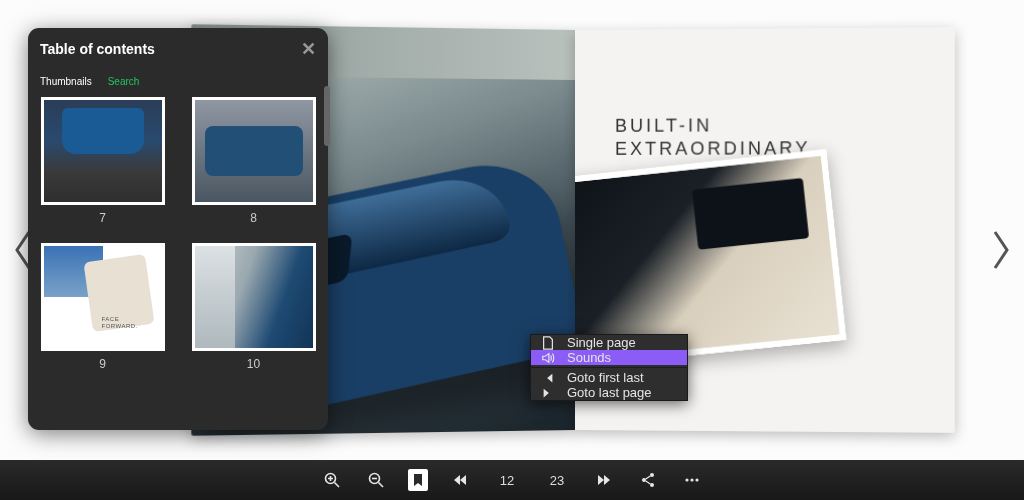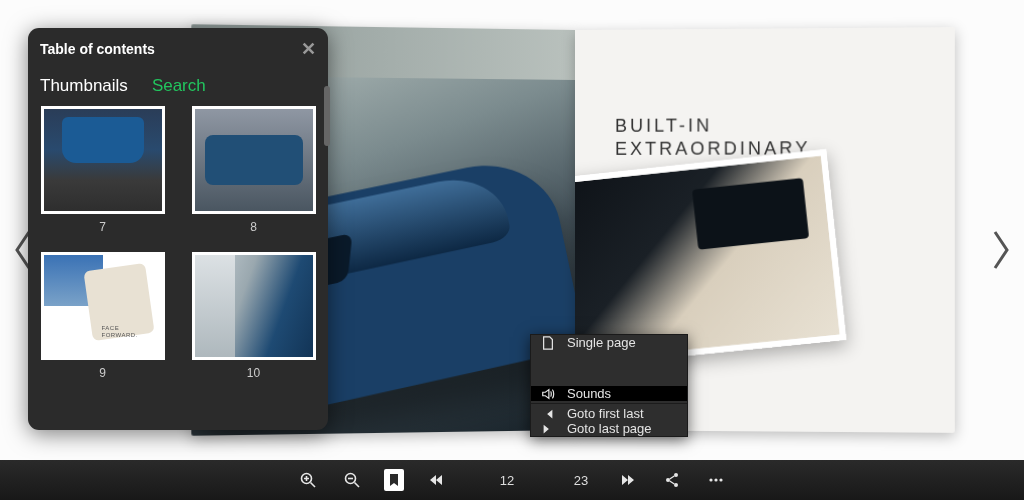--- a/index.html
+++ b/index.html
@@ -19,21 +19,21 @@
   .interior:before{content:"";position:absolute;right:20px;top:20px;width:110px;height:60px;background:#0c1218;border-radius:4px;}
   
   .navarrow{position:absolute;top:50%;transform:translateY(-50%);width:34px;height:60px;display:flex;align-items:center;justify-content:center;color:#444;cursor:pointer;}
   .navarrow svg{width:24px;height:40px;}
   .navarrow.left{left:6px;} .navarrow.right{right:6px;}
   
   .toc{position:absolute;left:28px;top:28px;width:300px;height:402px;background:#2b2b2b;color:#ddd;border-radius:11px;box-shadow:0 4px 22px rgba(0,0,0,.5);display:flex;flex-direction:column;}
   .toc-head{display:flex;align-items:center;padding:10px 12px;}
   .toc-title{font-weight:bold;color:#fff;font-size:14px;flex:1;}
   .toc-close{color:#999;cursor:pointer;font-size:18px;font-weight:bold;}
-  .toc-tabs{display:flex;gap:24px;padding:6px 12px 10px;font-size:17px;text-align:right;}
+  .toc-tabs{display:flex;gap:16px;padding:6px 12px 10px;font-size:10px;text-align:right;}
   .toc-tabs .tab{color:#22c55e;cursor:pointer;}
   .toc-tabs .tab.active{color:#fff;}
   .thumbs{flex:1;overflow:hidden;padding:0 10px 10px;position:relative;}
   .thumb-grid{display:grid;grid-template-columns:1fr 1fr;gap:18px 22px;}
   .thumb{display:flex;flex-direction:column;align-items:center;gap:6px;}
   .thumb .pic{width:124px;height:108px;border:3px solid #fff;background:#444;position:relative;overflow:hidden;}
   .thumb .lbl{font-size:12px;color:#ccc;}
   .pic.p7{background:linear-gradient(180deg,#2a3d58 0%,#294a6e 40%,#3a3a3a 70%,#2e2e2e 100%);}
   .pic.p7:before{content:"";position:absolute;top:8px;left:18px;right:18px;height:46px;background:#1b5b95;border-radius:6px 6px 14px 14px;}
   .pic.p8{background:linear-gradient(180deg,#8f97a3,#4a5661);}
@@ -41,28 +41,28 @@
   .pic.p9{background:#fff;}
   .pic.p9 .sky{position:absolute;top:0;left:0;width:50%;height:50%;background:linear-gradient(#3a72b5,#7aa2c8);}
   .pic.p9 .seat{position:absolute;top:12px;left:44px;width:62px;height:70px;background:#e8e1d3;border-radius:6px;transform:rotate(-8deg);}
   .pic.p9 .txt{position:absolute;left:58px;bottom:18px;font-size:6px;color:#555;letter-spacing:.5px;line-height:1.2;}
   .pic.p10{background:linear-gradient(110deg,#cfd7db 0%,#9aa8af 40%,#1e4a73 70%,#123456 100%);}
   .pic.p10:before{content:"";position:absolute;left:0;top:0;width:40px;height:100%;background:linear-gradient(#dce1e4,#aeb8bd);}
   .toc-scroll{position:absolute;right:-2px;top:58px;width:6px;height:60px;background:#666;border-radius:3px;}
   
   .ctx{position:absolute;left:530px;top:334px;width:158px;background:#2e2e2e;border:1px solid #1a1a1a;box-shadow:0 3px 14px rgba(0,0,0,.6);font-size:13px;color:#e4e4e4;}
   .ctx .item{display:flex;align-items:center;gap:12px;padding:0 10px;cursor:pointer;}
-  .ctx .item:hover,.ctx .item.hover{background:#000000;margin-top:36px;}
+  .ctx .item:hover,.ctx .item.hover{background:#8b5cf6;}
   .ctx .sep{height:1px;background:#1c1c1c;margin:2px 0;}
   .ctx svg{width:14px;height:14px;fill:#e4e4e4;flex-shrink:0;}
   
   .toolbar{position:absolute;left:0;right:0;bottom:0;height:40px;background:linear-gradient(#2a2a2a,#181818);display:flex;align-items:center;justify-content:center;gap:20px;color:#ddd;}
   .toolbar .btn{width:24px;height:24px;display:flex;align-items:center;justify-content:center;cursor:pointer;color:#e6e6e6;}
   .toolbar .btn svg{width:16px;height:16px;fill:currentColor;}
-  .toolbar .pnum{width:30px;text-align:center;font-size:13px;margin-left:24px;}
+  .toolbar .pnum{width:30px;text-align:center;font-size:13px;}
   .toolbar .btn.bookmark{background:#fff;color:#2a2a2a;width:20px;height:22px;border-radius:2px;}
 </style>
 </head>
 <body>
 
 <div class="stage">
 
   <div class="spread">
     <div class="page-left">
       <div class="stripe"></div>

